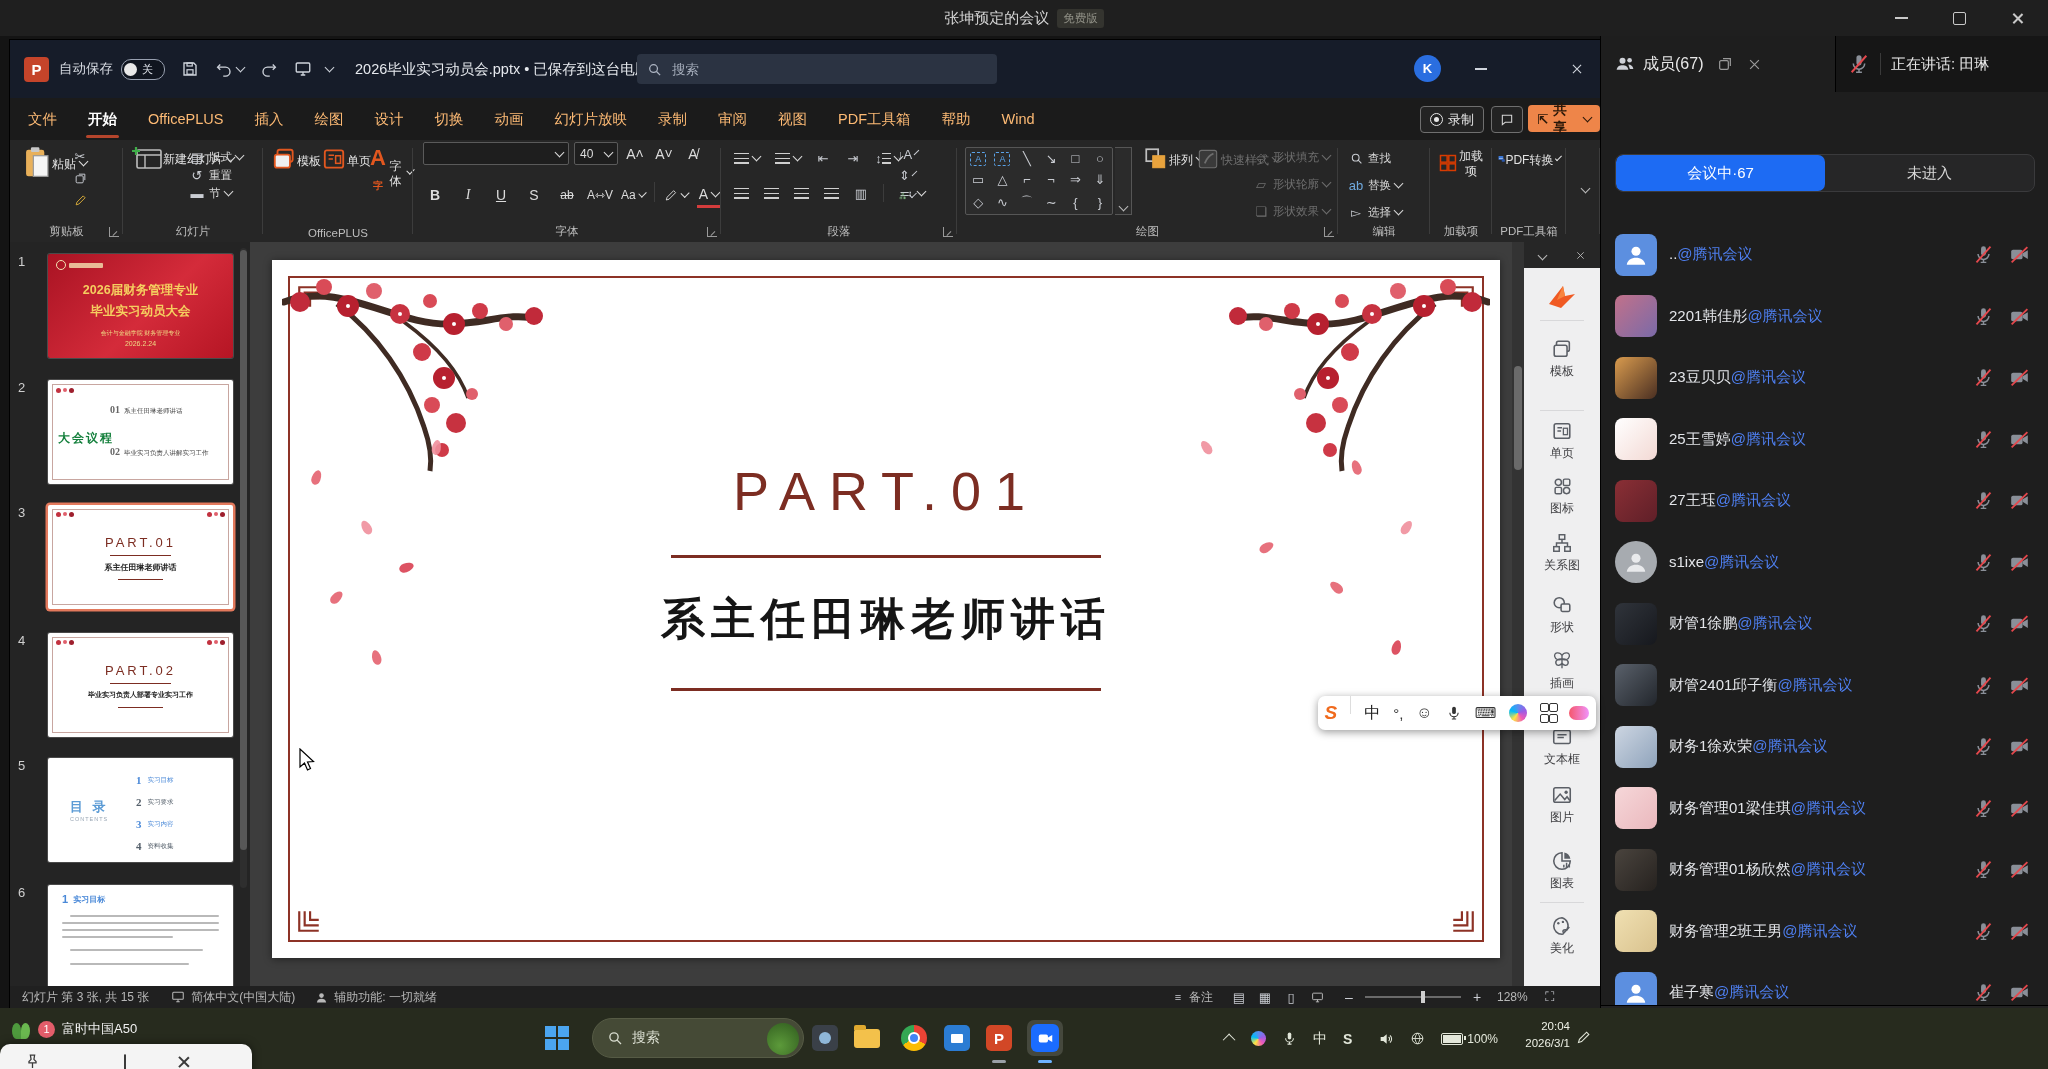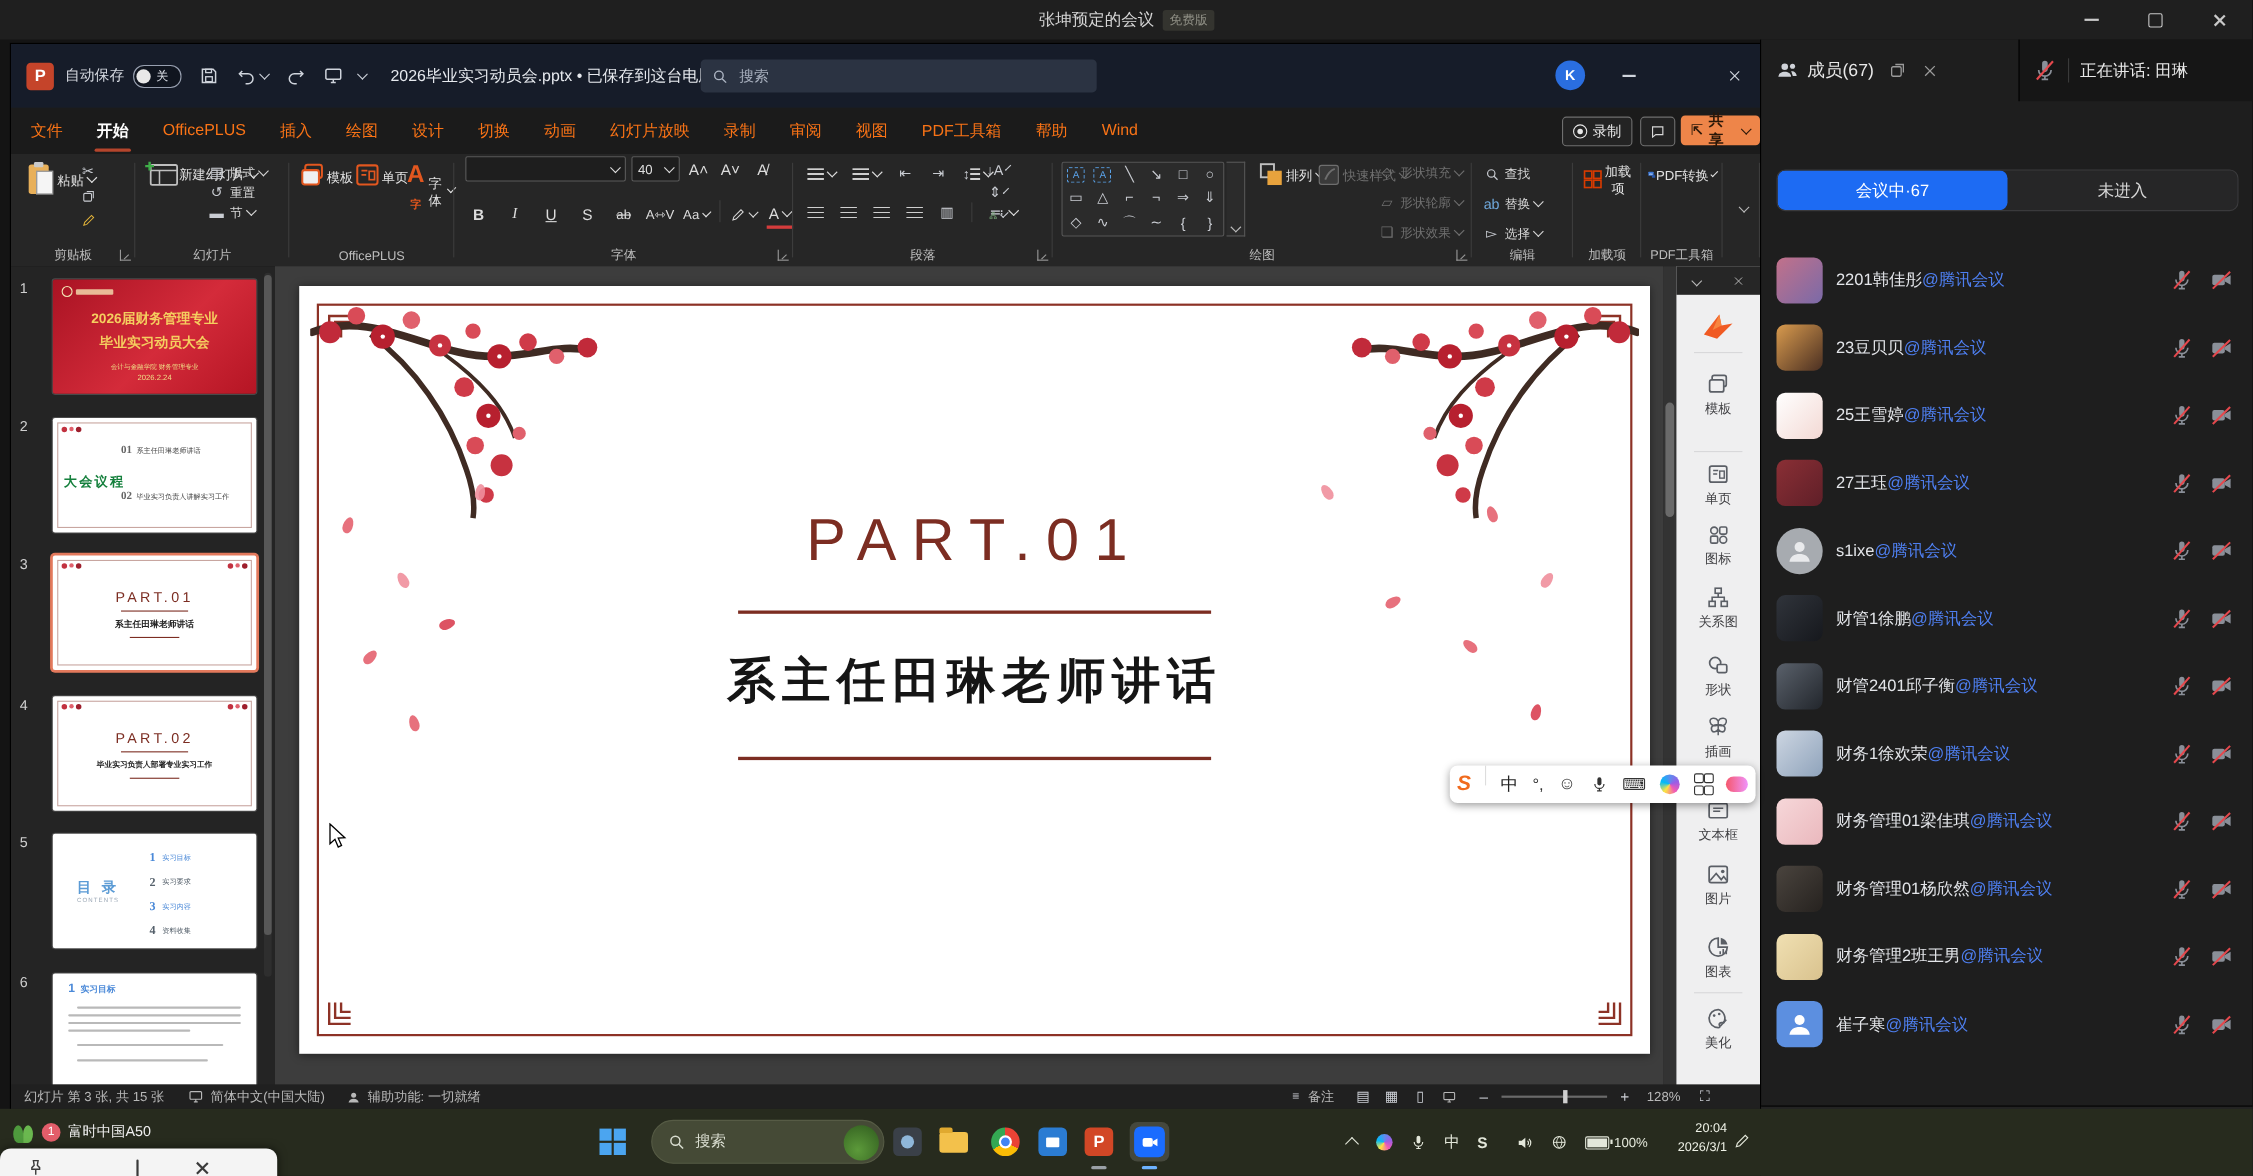--- a/index.html
+++ b/index.html
@@ -33,21 +33,21 @@
   .tbic{margin-left:16px;color:#cfd4dc;}
   .fname{margin-left:22px;color:#e6e9ee;font-size:14.5px;}
   .ppt-search{position:absolute;left:627px;top:14px;width:360px;height:30px;background:#2b3342;border-radius:4px;display:flex;align-items:center;padding-left:10px;box-sizing:border-box;color:#aeb6c4;}
   .ppt-search input{background:transparent;border:none;outline:none;color:#c6cdd9;font-size:13.5px;margin-left:8px;width:290px;font-family:inherit;}
   .ppt-search input::placeholder{color:#a6aebc;}
   .kav{position:absolute;left:1404px;top:15px;width:27px;height:27px;border-radius:50%;background:#2a6ee0;color:#fff;font-size:13px;font-weight:bold;display:flex;align-items:center;justify-content:center;}
   .ptb-btn{position:absolute;top:0;width:46px;height:58px;display:flex;align-items:center;justify-content:center;color:#cfd4dc;}
 
   
   .tabsrow{left:0;top:58px;width:1590px;height:42px;background:#1b1b1b;display:flex;align-items:center;padding-left:16px;box-sizing:border-box;}
-  .rtab{color:#f97316;font-size:14.5px;margin-right:27px;position:relative;padding:4px 2px;white-space:nowrap;}
+  .rtab{color:#fdba74;font-size:14.5px;margin-right:27px;position:relative;padding:4px 2px;white-space:nowrap;}
   .rtab.active{color:#fff;font-weight:bold;}
   .rtab.active::after{content:"";position:absolute;left:0;right:0;bottom:-5px;height:3px;background:#b5452c;border-radius:2px;}
   .recbtn{position:absolute;left:1410px;top:8px;height:25px;border:1px solid #6f6f6f;border-radius:4px;display:flex;align-items:center;padding:0 9px;color:#e8e8e8;font-size:13px;background:#232323;}
   .dot-o{width:11px;height:11px;border:1.5px solid #e8e8e8;border-radius:50%;display:flex;align-items:center;justify-content:center;margin-right:5px;}
   .dot-o i{width:5px;height:5px;background:#e8e8e8;border-radius:50%;}
   .cmtbtn{position:absolute;left:1481px;top:8px;width:30px;height:25px;border:1px solid #6f6f6f;border-radius:4px;display:flex;align-items:center;justify-content:center;color:#d8d8d8;background:#232323;}
   .sharebtn{position:absolute;left:1518px;top:7px;height:27px;background:#ee8549;border-radius:4px;display:flex;align-items:center;padding:0 9px;color:#2a1708;font-size:13.5px;font-weight:bold;}
 
   
   .ribbon{left:0;top:100px;width:1590px;height:102px;background:#262626;border-bottom:1px solid #151515;}
@@ -1026,20 +1026,36 @@
       <span class="spk-div"></span>
       <span class="txt">正在讲话: 田琳</span>
     </div>
     <div class="ptabs">
       <div class="ptab on">会议中·67</div>
       <div class="ptab">未进入</div>
     </div>
 
     <div class="mlist">
       <div class="mrow">
+        <div class="av av1">
+            <svg class="ic pic" width="26" height="26" viewBox="0 0 24 24">
+              <use href="#p-person"></use>
+            </svg>
+          </div>
+        <div class="mname"><span>..</span><span class="blue">@腾讯会议</span></div>
+        <div class="mics">
+            <svg class="ic" width="21" height="21" viewBox="0 0 24 24">
+              <use href="#p-micoff"></use>
+            </svg>
+            <svg class="ic" width="23" height="21" viewBox="0 0 24 24">
+              <use href="#p-camoff"></use>
+            </svg>
+          </div>
+      </div>
+      <div class="mrow">
         <div class="av av2"></div>
         <div class="mname"><span>2201韩佳彤</span><span class="blue">@腾讯会议</span></div>
         <div class="mics">
             <svg class="ic" width="21" height="21" viewBox="0 0 24 24">
               <use href="#p-micoff"></use>
             </svg>
             <svg class="ic" width="23" height="21" viewBox="0 0 24 24">
               <use href="#p-camoff"></use>
             </svg>
           </div>

